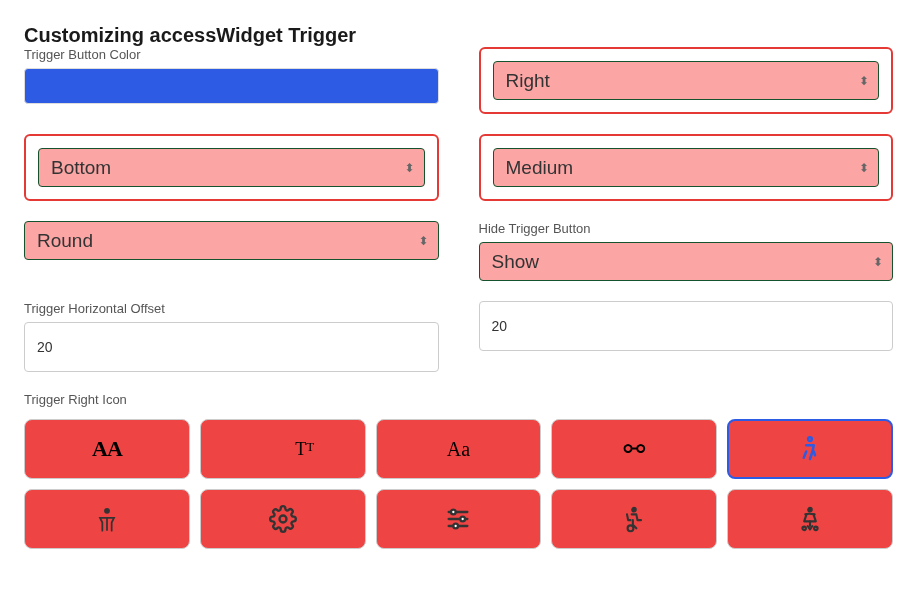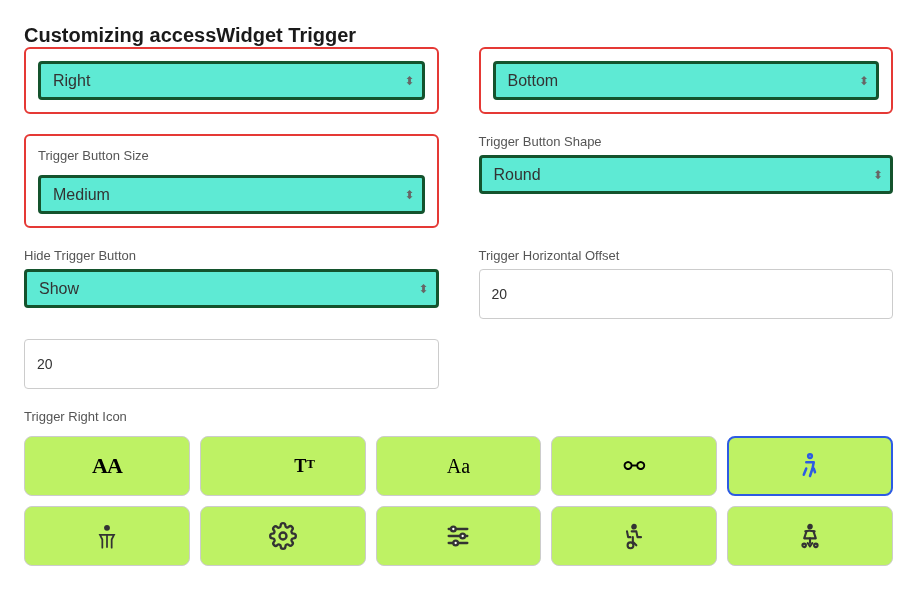--- a/index.html
+++ b/index.html
@@ -35,24 +35,24 @@
       border-radius: 4px;
       border: 1px solid #ddd;
       background: #2d5be3;
     }
     .select-wrapper {
       position: relative;
     }
     .select-wrapper select {
       width: 100%;
       padding: 8px 32px 8px 12px;
-      border: 3px solid #14532d;
+      border: 1px solid #14532d;
       border-radius: 4px;
-      background: #5eead4;
-      font-size: 16px;
+      background: #fca5a5;
+      font-size: 19px;
       color: #333;
       appearance: none;
       -webkit-appearance: none;
       cursor: pointer;
     }
     .select-arrow {
       position: absolute;
       right: 10px;
       top: 50%;
       transform: translateY(-50%);
@@ -82,39 +82,43 @@
       gap: 10px;
       margin-top: 6px;
     }
     .icon-btn {
       display: flex;
       align-items: center;
       justify-content: center;
       height: 60px;
       border: 1px solid #ccc;
       border-radius: 8px;
-      background: #bef264;
+      background: #ef4444;
       cursor: pointer;
       font-size: 24px;
       transition: border-color 0.2s;
     }
     .icon-btn.active {
       border: 2px solid #2d5be3;
     }
     .full-width {
       grid-column: 1 / -1;
     }
   </style>
 </head>
 <body>
 
 <h1 class="page-title">Customizing accessWidget Trigger</h1>
 
 <div class="two-col">
 
+  <div class="field-group">
+    <span class="field-label">Trigger Button Color</span>
+    <div class="color-swatch"></div>
+  </div>
 
   <div class="highlighted-box field-group">
     <div class="select-wrapper">
       <select>
         <option>Right</option>
         <option>Left</option>
       </select>
       <span class="select-arrow">⬍</span>
     </div>
   </div>
@@ -123,33 +127,31 @@
     <div class="select-wrapper">
       <select>
         <option>Bottom</option>
         <option>Top</option>
       </select>
       <span class="select-arrow">⬍</span>
     </div>
   </div>
 
   <div class="highlighted-box field-group">
-    <span class="field-label">Trigger Button Size</span>
     <div class="select-wrapper">
       <select>
         <option>Small</option>
         <option selected="">Medium</option>
         <option>Large</option>
       </select>
       <span class="select-arrow">⬍</span>
     </div>
   </div>
 
   <div class="field-group">
-    <span class="field-label">Trigger Button Shape</span>
     <div class="select-wrapper">
       <select>
         <option>Round</option>
         <option>Square</option>
       </select>
       <span class="select-arrow">⬍</span>
     </div>
   </div>
 
   <div class="field-group">
@@ -174,21 +176,21 @@
 
   <div class="field-group full-width">
     <span class="field-label">Trigger Right Icon</span>
     <div class="icon-grid">
 
       <button class="icon-btn">
         <span style="font-size:22px; font-weight:700; letter-spacing:-1px; font-family:serif;">AA</span>
       </button>
 
       <button class="icon-btn">
-        <span style="font-size:18px; font-weight:700; font-family:serif;margin-left:44px;">T<span style="font-size:13px; vertical-align:top;">T</span></span>
+        <span style="font-size:18px; font-weight:400; font-family:serif;margin-left:44px;">T<span style="font-size:13px; vertical-align:top;">T</span></span>
       </button>
 
       <button class="icon-btn">
         <span style="font-size:20px; font-weight:500; font-family:serif;">Aa</span>
       </button>
 
       <button class="icon-btn">
         <span style="font-size:26px;">⚯</span>
       </button>
 

